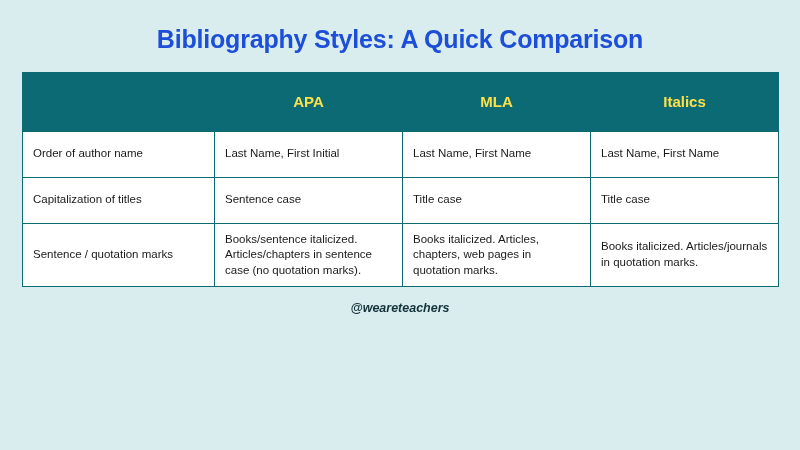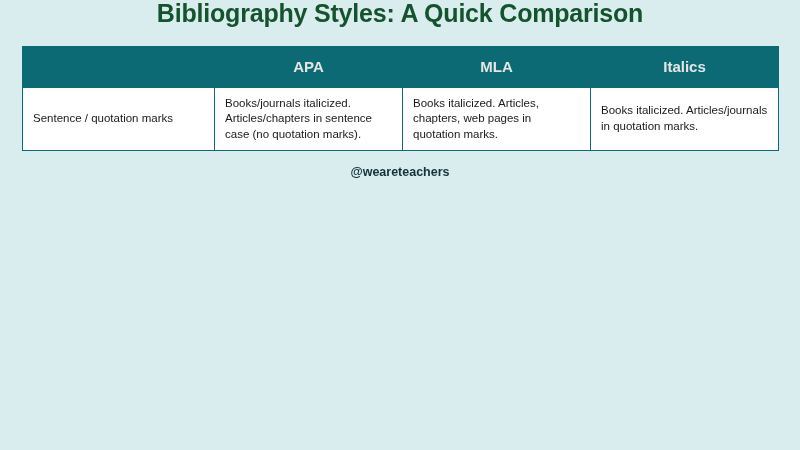--- a/index.html
+++ b/index.html
@@ -15,45 +15,46 @@
   }
   .page {
     position: relative;
     width: 800px;
     height: 450px;
     box-sizing: border-box;
     padding: 0 22px;
   }
   .title {
     text-align: center;
-    color: #14532d;
+    color: #1d4ed8;
     font-size: 25px;
     font-weight: bold;
     letter-spacing: -0.2px;
+    padding-top: 26px;
     padding-bottom: 18px;
     line-height: 1.1;
   }
   table.comparison {
     width: 756px;
     border-collapse: collapse;
     background: #ffffff;
     table-layout: fixed;
   }
   table.comparison td, table.comparison th {
     border: 1px solid #0c6a74;
     vertical-align: middle;
     padding: 8px 10px;
     box-sizing: border-box;
   }
   thead th {
     background: #0c6a74;
-    color: #e5e5e5;
+    color: #fde047;
     font-size: 15px;
     font-weight: bold;
-    height: 41px;
+    height: 59px;
     text-align: center;
   }
   thead th.corner {
     background: #0c6a74;
     border-right-color: #0c6a74;
   }
   tbody td {
     font-size: 11.5px;
     color: #1a1a1a;
     line-height: 1.35;
@@ -64,20 +65,21 @@
     color: #1a1a1a;
   }
   col.c0 { width: 192px; }
   col.c1 { width: 188px; }
   col.c2 { width: 188px; }
   col.c3 { width: 188px; }
   .footer {
     text-align: center;
     font-size: 12.5px;
     font-weight: bold;
+    font-style: italic;
     color: #13323a;
     padding-top: 14px;
   }
 </style>
 </head>
 <body>
 
 <div class="page">
 
   <div class="title">Bibliography Styles: A Quick Comparison</div>
@@ -92,22 +94,34 @@
     <thead>
       <tr>
         <th class="corner"></th>
         <th>APA</th>
         <th>MLA</th>
         <th>Italics</th>
       </tr>
     </thead>
     <tbody>
       <tr>
+        <td class="rowlabel">Order of author name</td>
+        <td>Last Name, First Initial</td>
+        <td>Last Name, First Name</td>
+        <td>Last Name, First Name</td>
+      </tr>
+      <tr>
+        <td class="rowlabel">Capitalization of titles</td>
+        <td>Sentence case</td>
+        <td>Title case</td>
+        <td>Title case</td>
+      </tr>
+      <tr>
         <td class="rowlabel">Sentence / quotation marks</td>
-        <td>Books/journals italicized. Articles/chapters in sentence case (no quotation marks).</td>
+        <td>Books/sentence italicized. Articles/chapters in sentence case (no quotation marks).</td>
         <td>Books italicized. Articles, chapters, web pages in quotation marks.</td>
         <td>Books italicized. Articles/journals in quotation marks.</td>
       </tr>
     </tbody>
   </table>
 
   <div class="footer">@weareteachers</div>
 
 </div>
 

